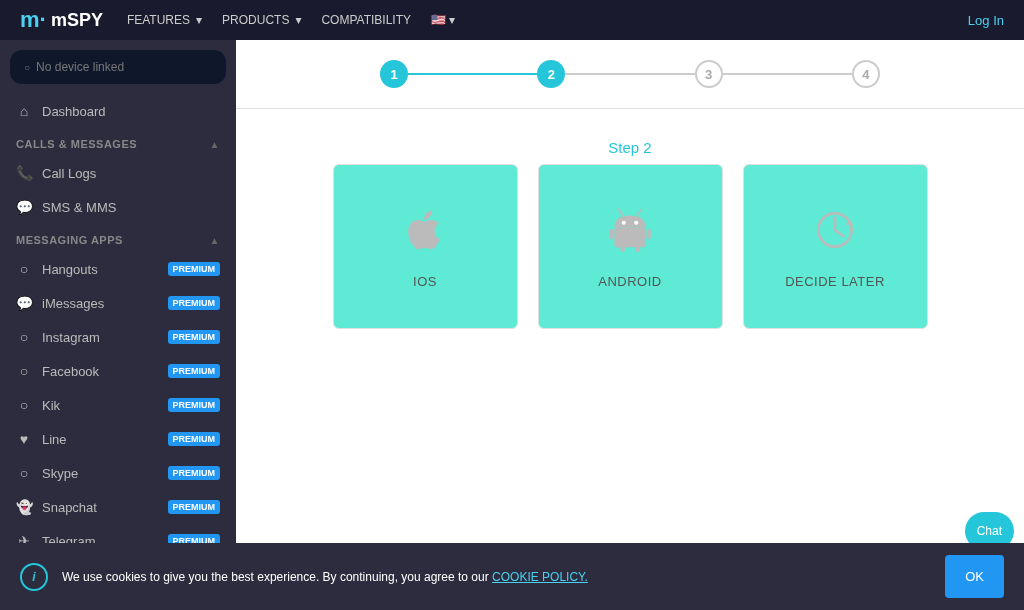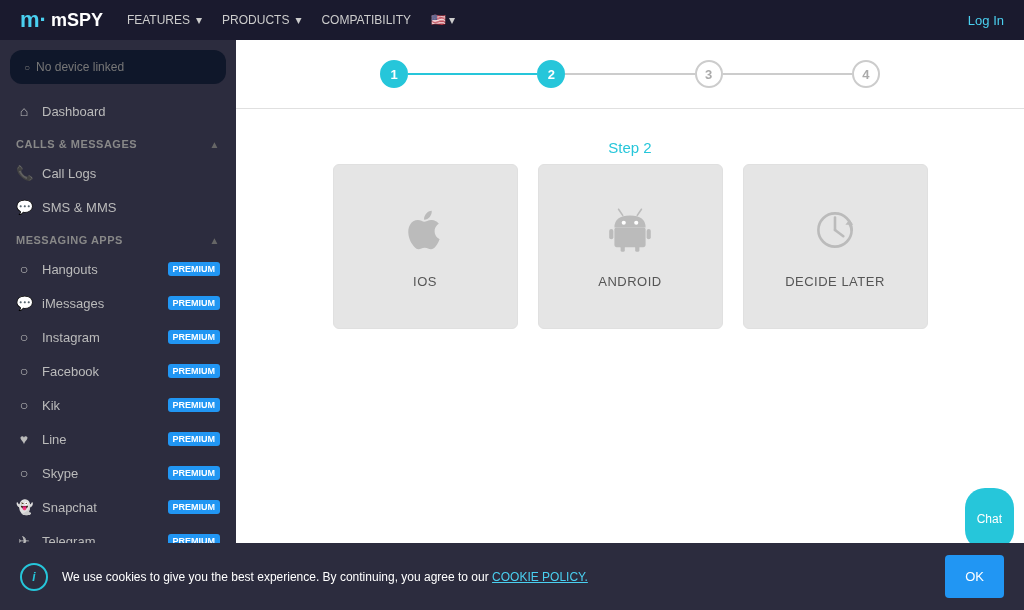--- a/index.html
+++ b/index.html
@@ -194,21 +194,21 @@
     .device-card {
       width: 185px;
       height: 165px;
       border: 1px solid #e0e0e0;
       border-radius: 6px;
       display: flex;
       flex-direction: column;
       align-items: center;
       justify-content: center;
       cursor: pointer;
-      background: #e5e5e5;
+      background: #5eead4;
       gap: 14px;
     }
     .device-card .device-label {
       font-size: 13px;
       color: #555;
       font-weight: 500;
       letter-spacing: 0.5px;
     }
 
     
@@ -262,21 +262,21 @@
       font-size: 13px;
       font-weight: normal;
     }
 
     .chat-btn {
       position: fixed;
       bottom: 60px;
       right: 10px;
       background: #26c6da;
       color: white;
-      padding: 24px 12px;
+      padding: 12px 12px;
       border-radius: 20px;
       font-size: 12px;
       cursor: pointer;
     }
   </style>
 </head>
 <body>
 
 <div class="topnav">
   <div class="topnav-logo">

